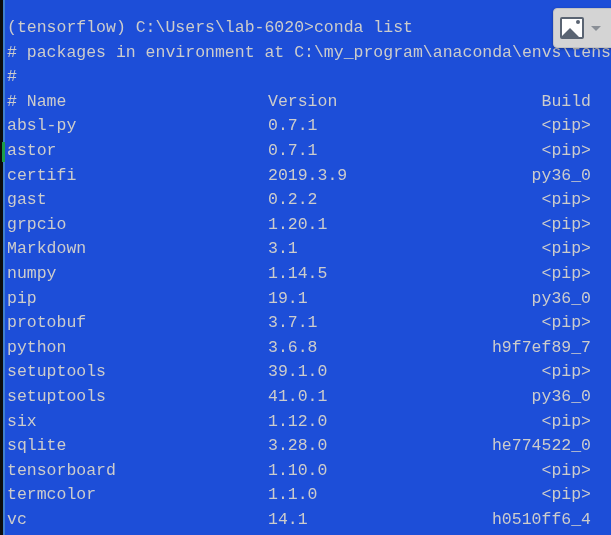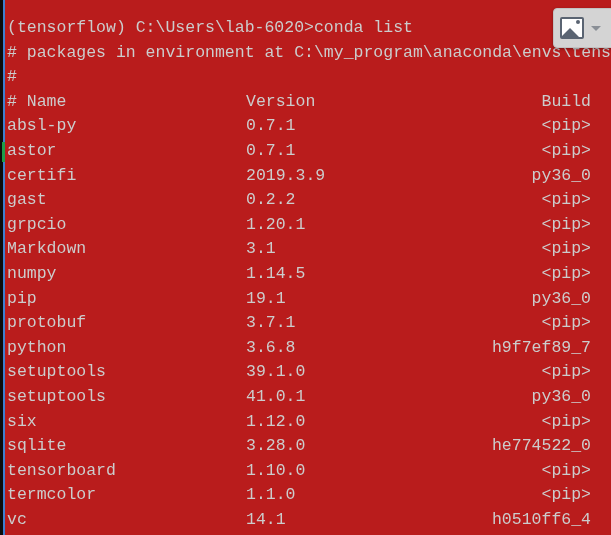--- a/index.html
+++ b/index.html
@@ -4,21 +4,21 @@
 <style>
   html, body {
     margin: 0;
     padding: 0;
     background: #ffffff;
   }
   #screen {
     position: relative;
     width: 611px;
     height: 535px;
-    background: #b91c1c;
+    background: #1d4ed8;
     overflow: hidden;
     font-family: "Liberation Mono", "DejaVu Sans Mono", monospace;
   }
 
   
   .left-strip {
     position: absolute;
     left: 3px;
     top: 0;
     width: 2px;
@@ -65,21 +65,21 @@
     color: #cccccc;
     letter-spacing: 0px;
   }
   .col-name {
     position: absolute;
     left: 7px;
     white-space: pre;
   }
   .col-version {
     position: absolute;
-    left: 246px;
+    left: 268px;
     white-space: pre;
   }
   .col-build {
     position: absolute;
     left: 591px;
     transform: translateX(-100%);
     white-space: pre;
     text-align: center;
   }
   .col-channel {

